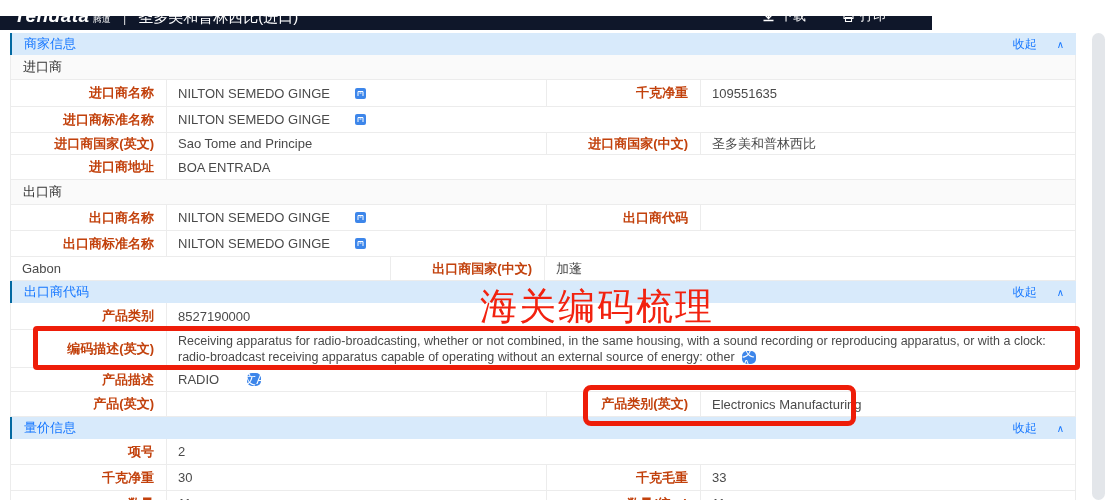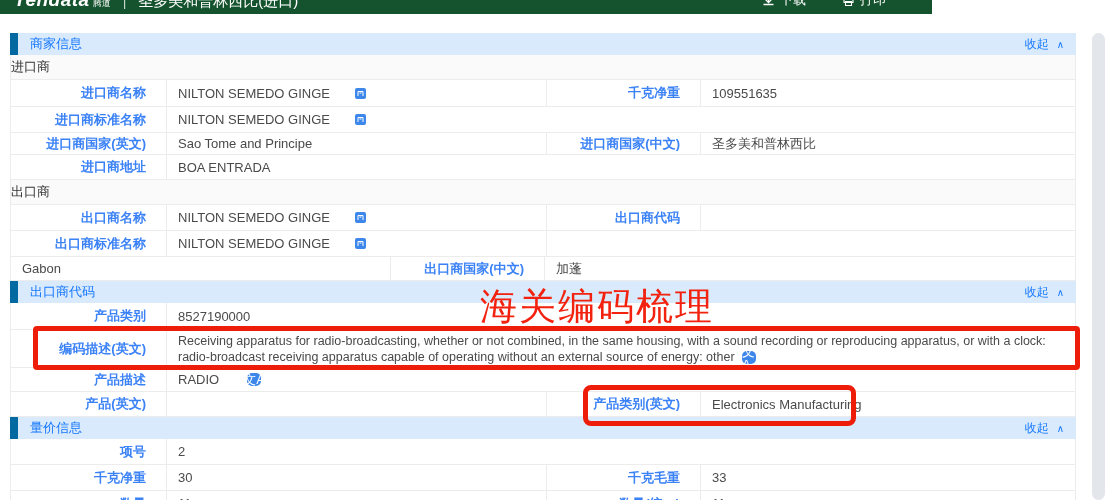--- a/index.html
+++ b/index.html
@@ -1,58 +1,58 @@
 <!DOCTYPE html>
 <html><head>
 <meta charset="utf-8">
 <style>
   * { box-sizing: border-box; margin: 0; padding: 0; }
   html,body { width:1107px; height:500px; overflow:hidden; background:#fff;
     font-family:"Liberation Sans","DejaVu Sans",sans-serif; }
   .page { position:relative; width:1107px; height:500px; background:#fff; }
 
   
-  .topbar { position:absolute; left:0; top:0; width:932px; height:14px;
-    background:#14532d; overflow:hidden; }
+  .topbar { position:absolute; left:0; top:16px; width:932px; height:14px;
+    background:#0f172a; overflow:hidden; }
   .topbar-inner { position:absolute; left:0; top:-15px; width:100%; height:30px;
     display:flex; align-items:center; justify-content:space-between;
     padding:0 18px 0 14px; color:#fff; }
   .brand { display:flex; align-items:baseline; }
   .logo { font-size:19px; font-weight:bold; font-style:italic; letter-spacing:.5px; }
   .logo-cn { font-size:9px; margin-left:3px; }
   .tsep { font-size:14px; opacity:.75; margin:0 12px; }
   .ttitle { font-size:15px; }
   .actions { display:flex; gap:36px; margin-right:28px; }
   .action { display:flex; align-items:center; gap:5px; font-size:13px; cursor:pointer; }
   .action svg { display:block; }
 
   
   .scrollbar { position:absolute; right:0; top:0; width:17px; height:500px; background:#fff; }
   .scroll-thumb { position:absolute; left:2px; top:33px; width:13px; height:467px;
     background:#e3e6ea; border-radius:7px; }
 
   
   .content { position:absolute; left:10px; top:33px; width:1066px; }
-  .sechdr { background:#d8eafb; border-left:8px solid #0369a1; color:#1677ff;
+  .sechdr { background:#d8eafb; border-left:2px solid #0369a1; color:#1677ff;
     display:flex; align-items:center; justify-content:space-between;
     padding:0 12px; font-size:13px; }
-  .collapse { font-size:12px; display:flex; align-items:center; gap:8px; cursor:pointer;text-align:right; }
+  .collapse { font-size:12px; display:flex; align-items:center; gap:20px; cursor:pointer;text-align:right; }
   .chev { font-size:10px; }
 
   .row { display:flex; align-items:stretch; background:#fff;
     border-bottom:1px solid #ececec; border-left:1px solid #ececec; border-right:1px solid #ececec; }
-  .subrow { background:#fafafa; display:flex; align-items:center; 
+  .subrow { background:#fafafa; display:flex; align-items:center; padding-left:12px;
     font-size:13px; color:#333;
     border-bottom:1px solid #ececec; border-left:1px solid #ececec; border-right:1px solid #ececec; }
 
   .h22{height:22px} .h24{height:24px} .h25{height:25px} .h26{height:26px}
   .h27{height:27px} .h38{height:38px}
 
   .lbl { width:156px; border-right:1px solid #ececec; display:flex; align-items:center;
-    justify-content:flex-end; padding-right:20px; font-weight:bold; font-size:13px; color:#3b82f6;
+    justify-content:flex-end; padding-right:12px; font-weight:bold; font-size:13px; color:#c2410c;
     white-space:nowrap; }
   .lbl2 { width:154px; }
   .val { display:flex; align-items:center; gap:24px; padding-left:11px;
     font-size:13px; color:#4a4a4a; white-space:nowrap; }
   .v1 { width:380px; border-right:1px solid #ececec; }
   .vfill { flex:1; }
   .vspan { flex:1; }
   .vdesc { flex:1; display:block; white-space:normal; font-size:12.5px; line-height:16px;
     padding:3px 14px 0 11px; color:#4a4a4a; }
 

